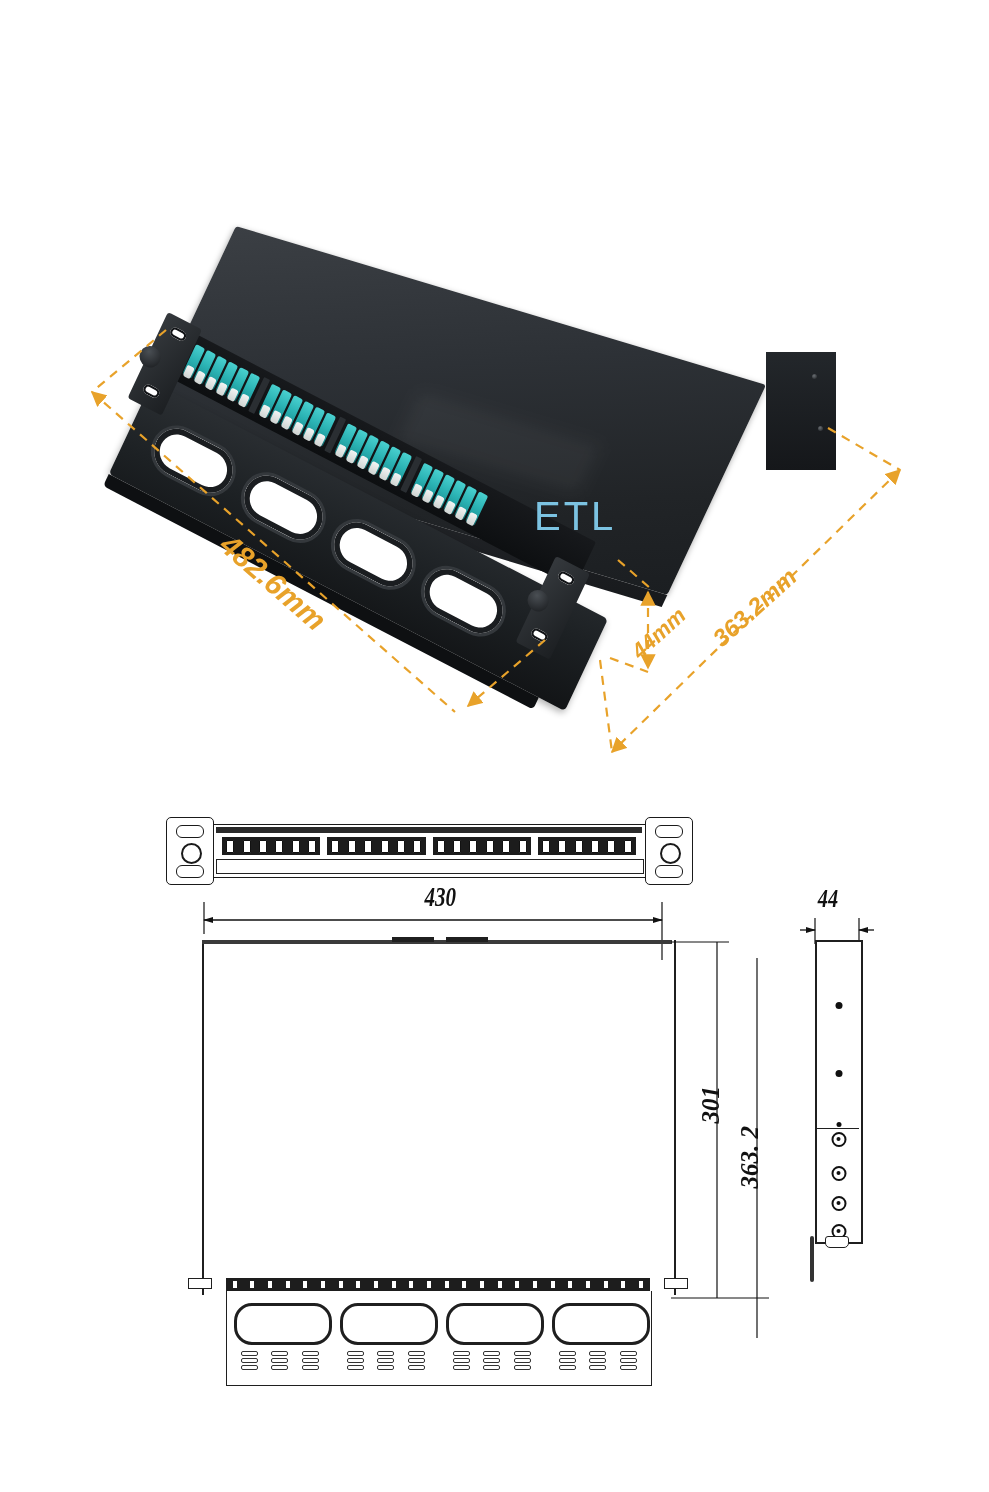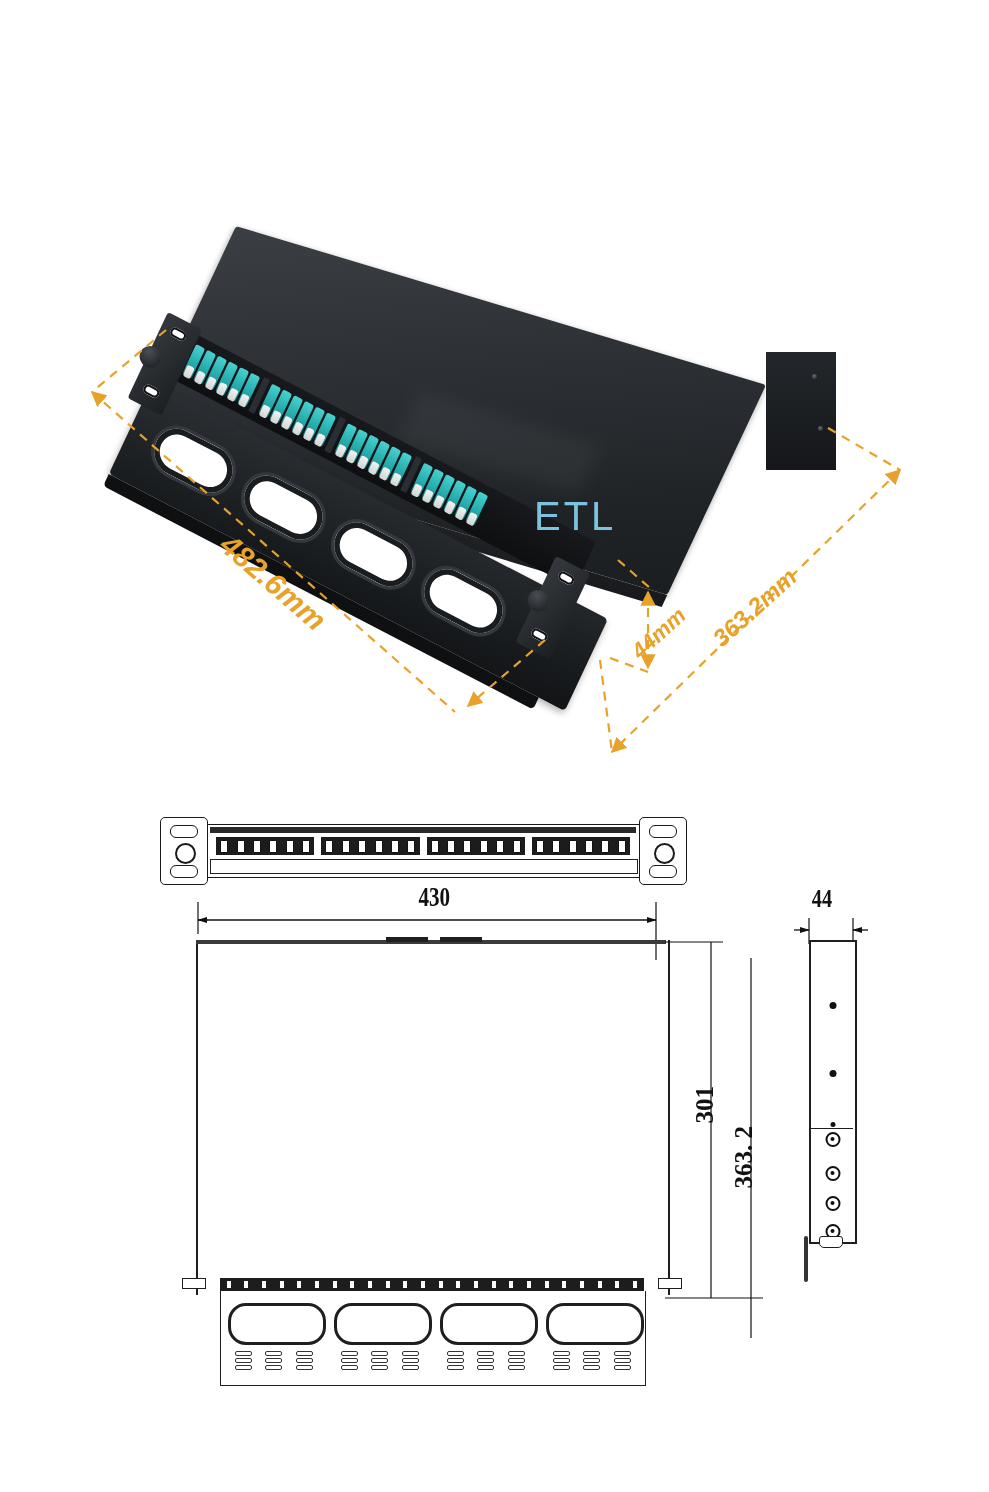--- a/index.html
+++ b/index.html
@@ -110,21 +110,21 @@
     position:absolute;left:534px;top:494px;
     font-family:"Liberation Sans", sans-serif;
     font-size:40px;letter-spacing:3px;font-weight:400;
     color:#7cc3e2;user-select:none;
   }
 
   
   #dims{position:absolute;left:0;top:0;width:989px;height:790px;}
 
   
-  #drawing{position:absolute;left:8px;top:790px;width:788px;height:702px;}
+  #drawing{position:absolute;left:14px;top:790px;width:788px;height:702px;font-style:italic;}
 
   
   #front-view{position:absolute;left:152px;top:25px;width:525px;height:70px;}
   .fv-body{
     position:absolute;left:46px;top:9px;width:434px;height:52px;
     border:1.6px solid #1a1a1a;background:#fff;
   }
   .fv-toprail{position:absolute;left:50px;top:12px;width:426px;height:6px;background:#2a2a2a;}
   .fv-botrail{position:absolute;left:50px;top:44px;width:426px;height:13px;background:#fff;border:1.4px solid #222;}
   .fv-adapters{position:absolute;left:56px;top:22px;width:414px;height:18px;display:flex;gap:7px;}

